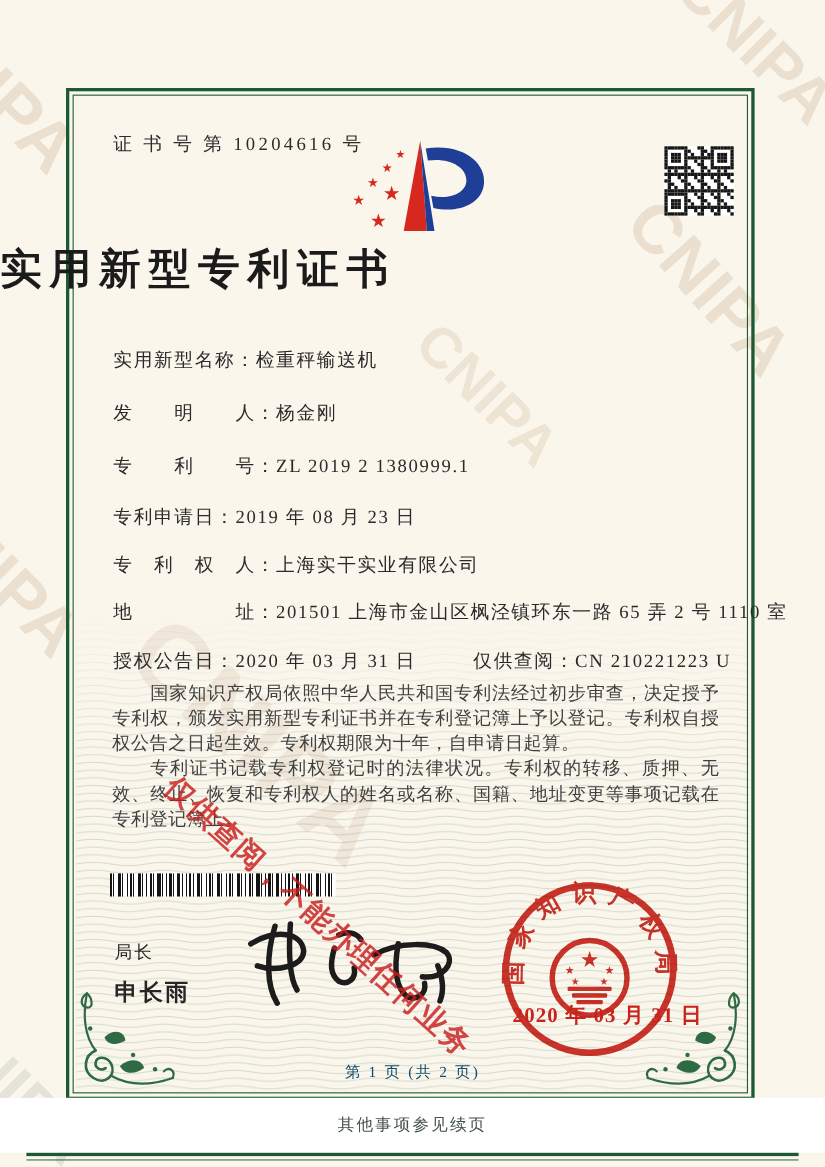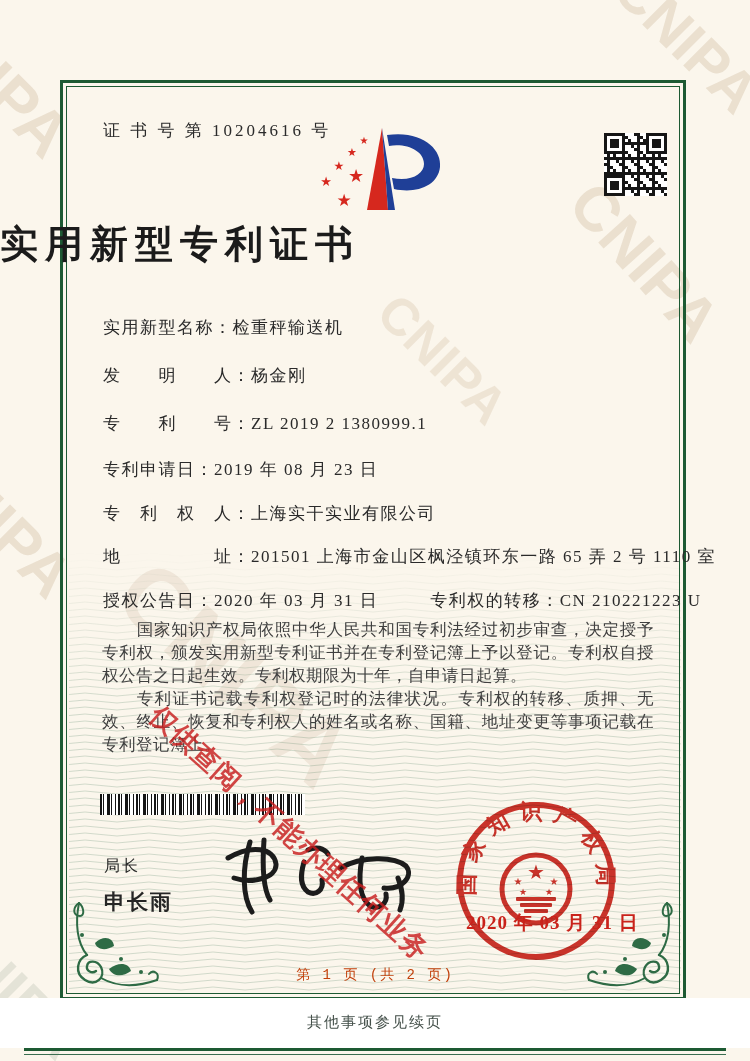--- a/index.html
+++ b/index.html
@@ -65,21 +65,21 @@
     background:repeating-linear-gradient(90deg,
       #141414 0 2px,#fff 2px 3px,#141414 3px 4px,#fff 4px 7px,
       #141414 7px 10px,#fff 10px 11px,#141414 11px 12px,#fff 12px 15px,
       #141414 15px 16px,#fff 16px 18px);
   }
   .director-title { position:absolute; left:104px; top:856px; font-size:16px; letter-spacing:2px; z-index:4; }
   .director-name  { position:absolute; left:104px; top:888px; font-size:21px; letter-spacing:2px; z-index:4;font-weight:bold; }
   .signature { position:absolute; left:212px; top:828px; width:205px; height:90px; z-index:5; }
   .seal { position:absolute; left:448px; top:793px; width:176px; height:176px; z-index:6; mix-blend-mode:multiply; opacity:0.92; }
   .seal-date { position:absolute; left:466px; top:910px; font-size:19px; letter-spacing:1px; color:#c9231b; font-weight:bold; z-index:7; white-space:nowrap; }
-  .page-num { position:absolute; left:0; right:0; top:966px; text-align:center; font-size:14px; letter-spacing:2px; color:#c2410c; z-index:4;font-family:Liberation Mono, monospace; }
+  .page-num { position:absolute; left:0; right:0; top:966px; text-align:center; font-size:14px; letter-spacing:2px; color:#0c4a6e; z-index:4; }
   
   .bottom-band { position:absolute; left:0; right:0; top:998px; height:50px; background:#ffffff; z-index:3; }
   .continuation { position:absolute; left:0; right:0; top:1013px; text-align:center; font-size:15px; letter-spacing:2px; color:#44504a; z-index:4; }
   .bottom-line { position:absolute; left:24px; right:24px; top:1048px; height:3px; background:#1d5a33; z-index:4; }
   .bottom-line2 { position:absolute; left:24px; right:24px; top:1054px; height:1px; background:#3a6e50; z-index:4; }
 </style>
 </head>
 <body>
 
 <div class="page">
@@ -603,21 +603,21 @@
   <div class="title">实用新型专利证书</div>
 
   <div class="row r1"><span>实用新型名称：</span><span>检重秤输送机</span></div>
   <div class="row r2"><span>发　　明　　人：</span><span>杨金刚</span></div>
   <div class="row r3"><span>专　　利　　号：</span><span>ZL 2019 2 1380999.1</span></div>
   <div class="row r4"><span>专利申请日：</span><span>2019 年 08 月 23 日</span></div>
   <div class="row r5"><span>专　利　权　人：</span><span>上海实干实业有限公司</span></div>
   <div class="row r6"><span>地　　　　　址：</span><span>201501 上海市金山区枫泾镇环东一路 65 弄 2 号 1110 室</span></div>
   <div class="row r7">
     <span><span>授权公告日：</span><span>2020 年 03 月 31 日</span></span>
-    <span><span>专利权的转移：</span><span>CN 210221223 U</span></span>
+    <span><span>仅供查阅：</span><span>CN 210221223 U</span></span>
   </div>
 
   <div class="paras">
     <p>国家知识产权局依照中华人民共和国专利法经过初步审查，决定授予专利权，颁发实用新型专利证书并在专利登记簿上予以登记。专利权自授权公告之日起生效。专利权期限为十年，自申请日起算。</p>
     <p>专利证书记载专利权登记时的法律状况。专利权的转移、质押、无效、终止、恢复和专利权人的姓名或名称、国籍、地址变更等事项记载在专利登记簿上。</p>
   </div>
 
   <div class="red-notice">仅供查阅，不能办理任何业务</div>
 
   <div class="barcode"></div>

